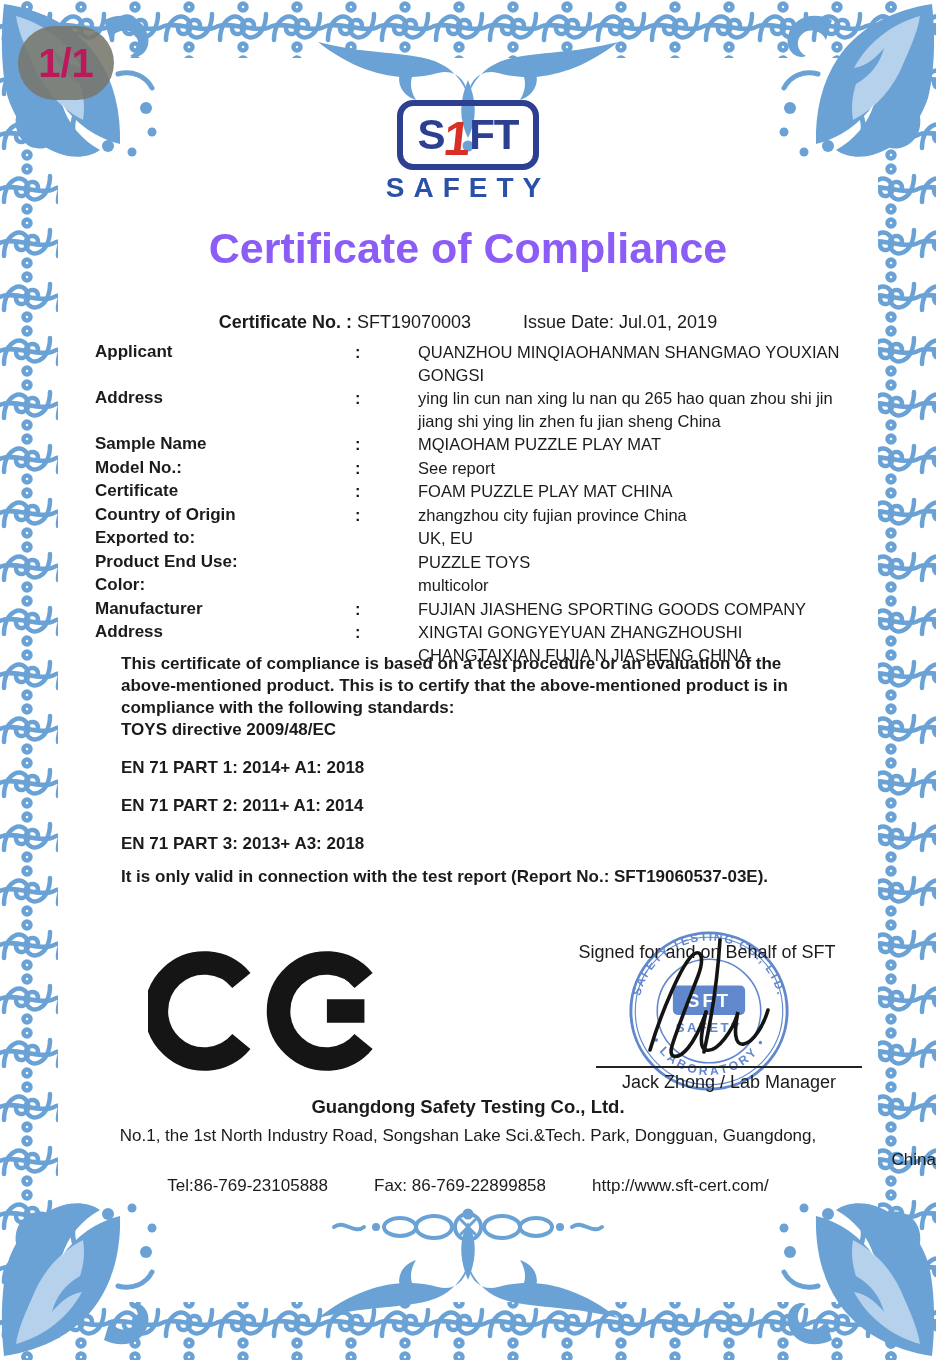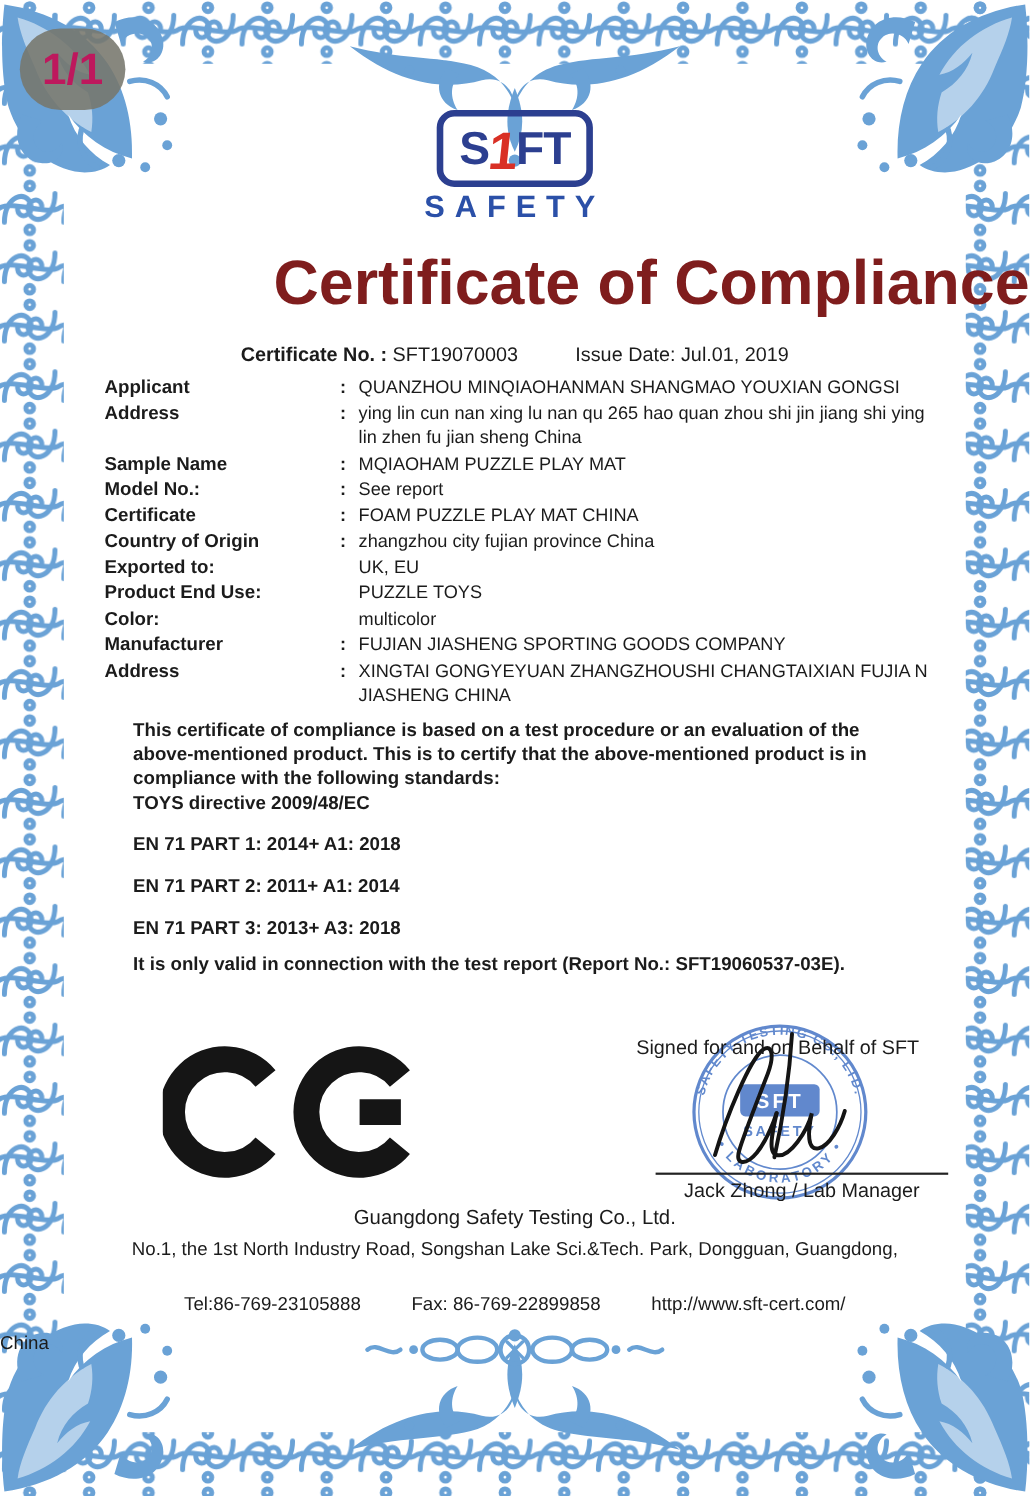--- a/index.html
+++ b/index.html
@@ -17,42 +17,42 @@
   
   .logo-wrap{position:absolute;left:0;top:100px;width:936px;text-align:center;z-index:2;}
   .logo-box{
     display:inline-flex;align-items:center;justify-content:center;
     border:6px solid #2C3F90;border-radius:16px;padding:0 14px;height:58px;
   }
   .logo-letter{font-weight:800;font-size:42px;color:#2C3F90;letter-spacing:-1px;line-height:1;}
   .logo-one{font-weight:800;font-size:48px;color:#D93025;line-height:1;margin:0 -1px;transform:translateY(4px) skewX(-6deg);}
   .logo-sub{margin-top:2px;font-size:28px;font-weight:800;color:#2B50A8;letter-spacing:9px;}
   
-  .title{position:absolute;left:0;top:224px;width:936px;text-align:right;font-size:57px;font-weight:bold;color:#7f1d1d;letter-spacing:0;z-index:2;}
+  .title{position:absolute;left:0;top:224px;width:936px;text-align:center;font-size:43px;font-weight:bold;color:#8b5cf6;letter-spacing:0;z-index:2;}
   .cert-line{position:absolute;left:0;top:312px;width:936px;display:flex;justify-content:center;gap:52px;font-size:18px;z-index:2;}
   .cert-line b{font-weight:bold;}
   
   .fields{position:absolute;left:95px;top:341px;width:752px;z-index:2;}
-  .frow{display:flex;margin-bottom:1px;line-height:22.5px;font-size:16.5px;}
+  .frow{display:flex;margin-bottom:1px;line-height:22.5px;font-size:16.5px;gap:46px;}
   .flabel{width:214px;flex:none;font-weight:bold;font-size:17px;}
   .fsep{width:17px;flex:none;font-weight:bold;}
   .fvalue{flex:1;}
   
   .statement-block{position:absolute;left:121px;top:653px;width:706px;z-index:2;font-weight:bold;font-size:17px;line-height:22px;}
   .std{margin-top:16px;}
   .std.first{margin-top:0;}
   .validity{margin-top:11px;}
   
   .signed-for{position:absolute;left:552px;top:942px;width:310px;font-size:18px;z-index:4;text-align:center;}
   .sig-line{position:absolute;left:596px;top:1066px;width:266px;border-top:2px solid #222;z-index:4;}
   .signatory{position:absolute;left:584px;top:1072px;width:290px;text-align:center;font-size:18px;z-index:4;}
   
-  .f-company{position:absolute;left:0;top:1096px;width:936px;text-align:center;font-size:18.5px;font-weight:normal;z-index:2;}
+  .f-company{position:absolute;left:0;top:1096px;width:936px;text-align:center;font-size:18.5px;font-weight:bold;z-index:2;}
   .f-address{position:absolute;left:0;top:1126px;width:936px;text-align:center;font-size:17px;z-index:2;}
-  .f-country{position:absolute;left:0;top:1211px;width:936px;text-align:left;font-size:17px;z-index:2;}
+  .f-country{position:absolute;left:0;top:1150px;width:936px;text-align:right;font-size:17px;z-index:2;}
   .f-contact{position:absolute;left:0;top:1176px;width:936px;display:flex;justify-content:center;gap:46px;font-size:17px;z-index:2;}
 </style>
 </head>
 <body>
 
 <div class="page">
 
   <svg class="abs" style="left:0;top:0;width:936px;height:1360px;z-index:1" viewBox="0 0 936 1360" xmlns="http://www.w3.org/2000/svg">
     <defs>
       <pattern id="vine" width="54" height="54" patternUnits="userSpaceOnUse">

